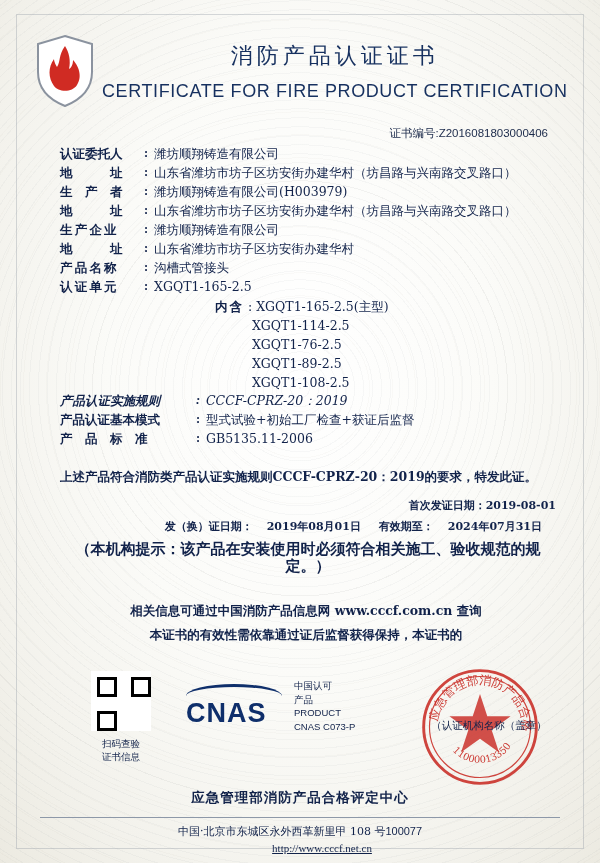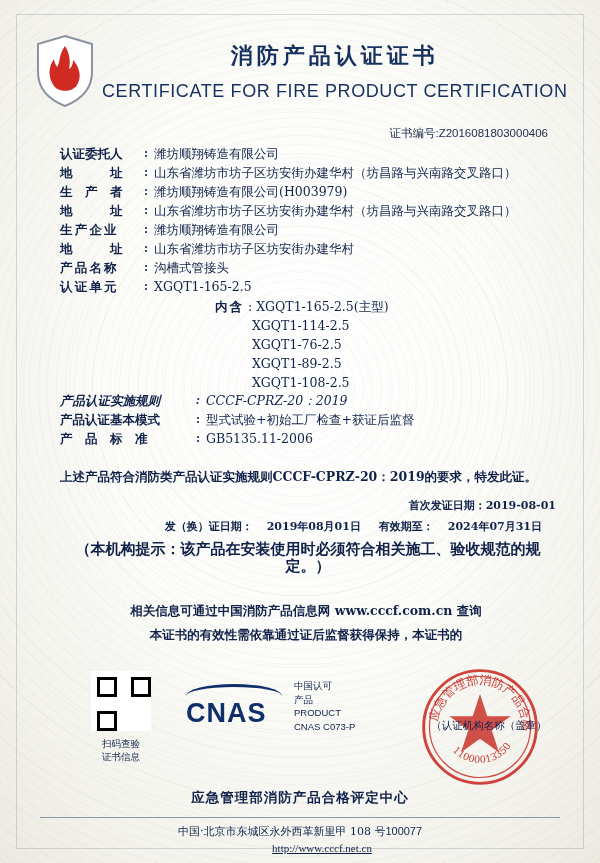--- a/index.html
+++ b/index.html
@@ -36,21 +36,21 @@
   .header{
     display:flex;align-items:center;
     padding:34px 40px 4px 34px;
   }
   .flame-shield{
     width:62px;height:74px;flex:0 0 auto;margin-right:6px;
   }
   .title-block{flex:1;text-align:center;}
   .cn-title{
     font-family:"DejaVu Serif", serif;
-    font-size:22px;font-weight:bold;letter-spacing:4px;
+    font-size:22px;font-weight:normal;letter-spacing:4px;
     color:#16305f;
     white-space:nowrap;
   }
   .en-title{
     margin-top:10px;
     font-family:"Liberation Sans", sans-serif;
     font-size:18px;letter-spacing:0.6px;
     color:#16305f;
     white-space:nowrap;
   }

